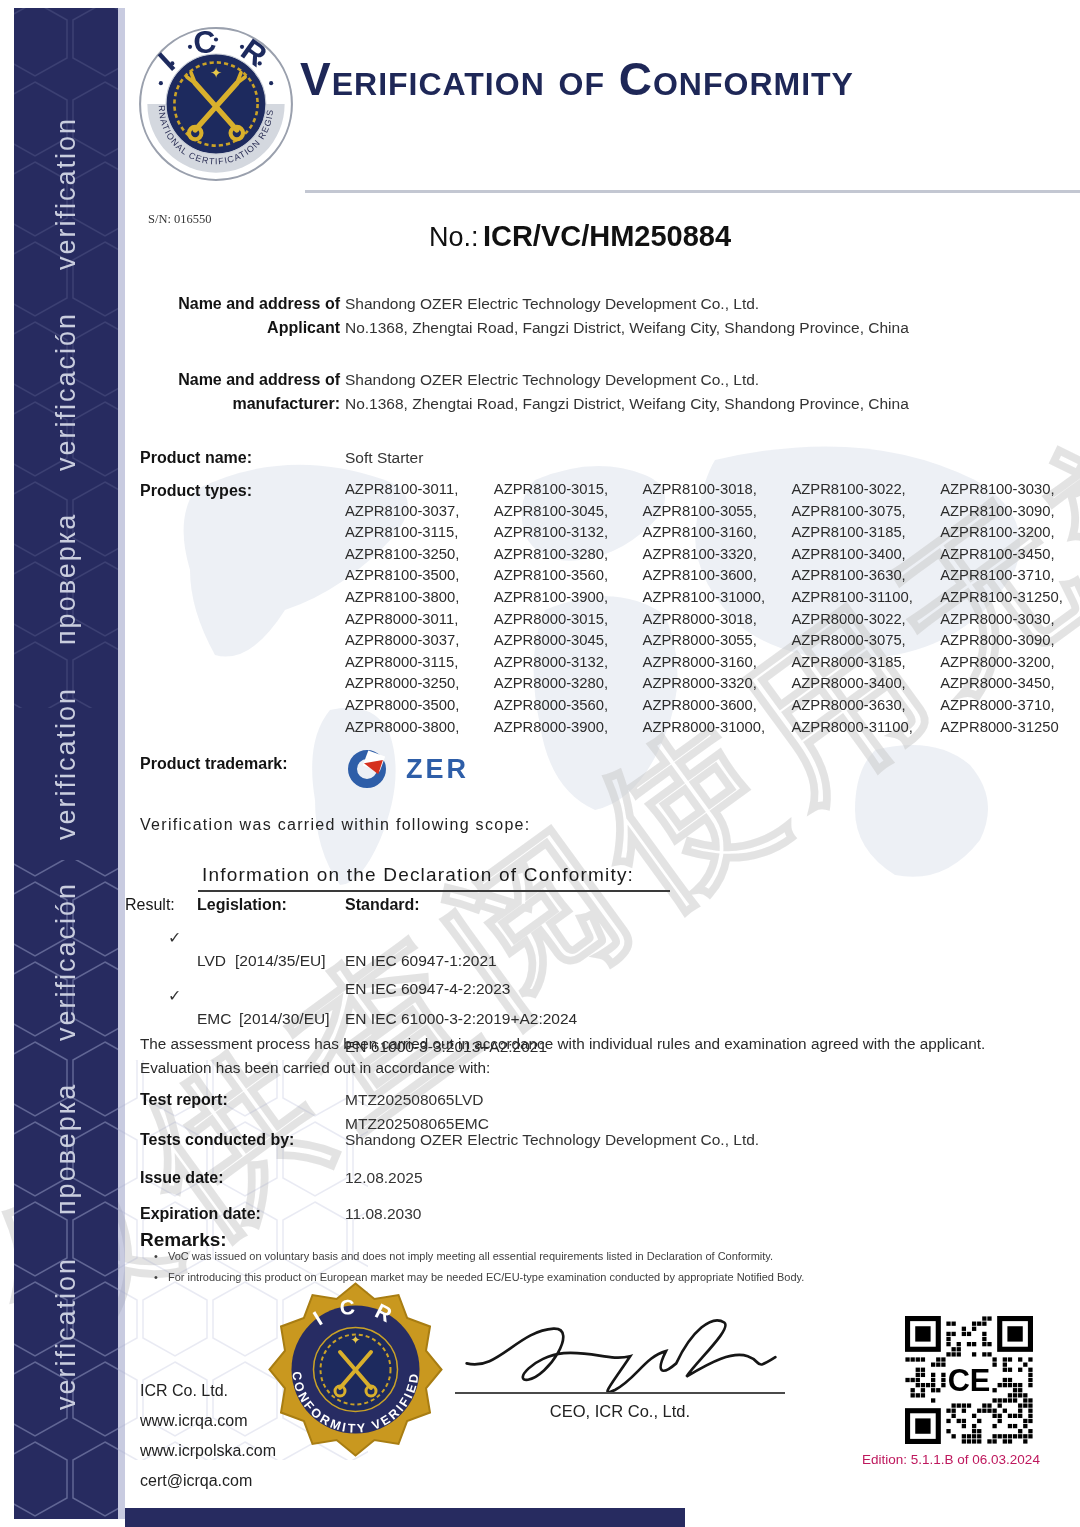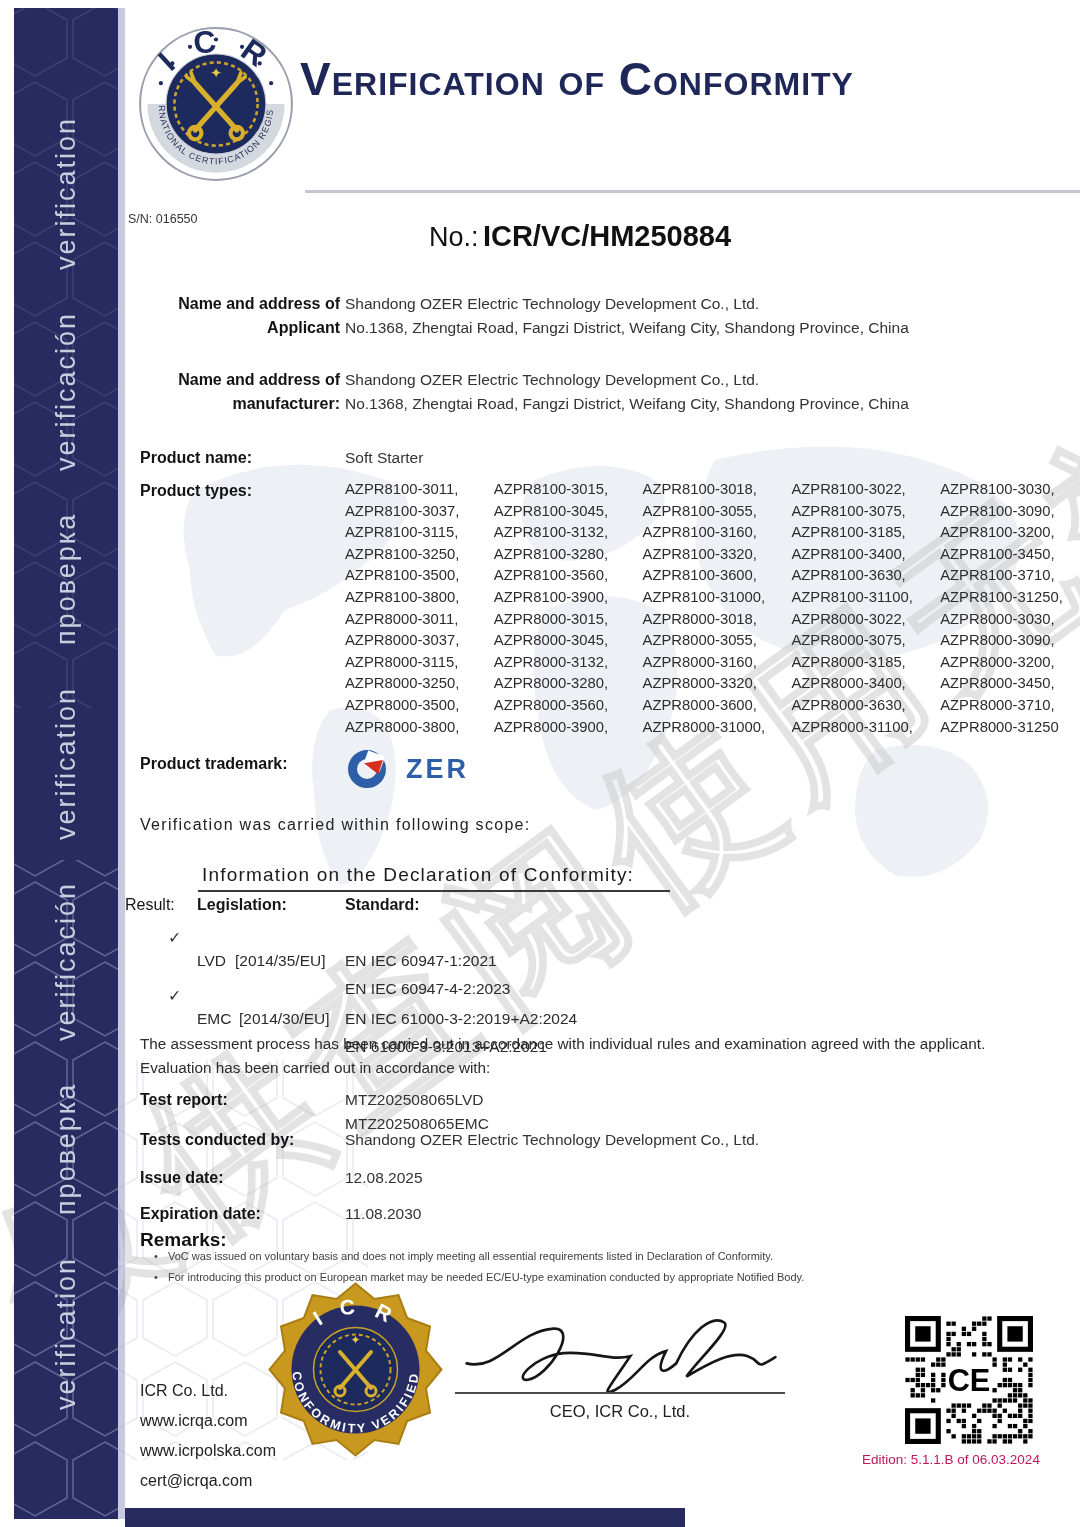--- a/index.html
+++ b/index.html
@@ -25,21 +25,21 @@
 
   
   .abs{position:absolute;z-index:5;}
   .label{font-weight:bold;color:#131313;font-size:16px;line-height:24px;text-align:right;}
   .value{color:#333;font-size:15.5px;line-height:24px;}
 
   
   .page-title{left:300px;top:52px;width:780px;font-size:46px;font-variant:small-caps;
               letter-spacing:1px;color:#1e2757;font-weight:600;}
   .title-rule{left:305px;top:190px;width:775px;height:3px;background:#c3c7d2;}
-  .sn{left:128px;top:212px;font-size:12.5px;color:#333;}
+  .sn{left:148px;top:212px;font-size:12.5px;color:#333;font-family:Liberation Serif, serif;}
   .cert-no{left:140px;top:220px;width:880px;text-align:center;color:#111;}
   .cert-no .prefix{font-size:27px;}
   .cert-no .num{font-size:29px;font-weight:bold;}
 
   
   .types-grid{left:345px;top:479px;width:738px;display:grid;grid-template-columns:repeat(5,1fr);
               column-gap:6px;font-size:14.8px;line-height:21.6px;color:#2c2c2c;}
   .types-grid span{white-space:nowrap;}
 
   

